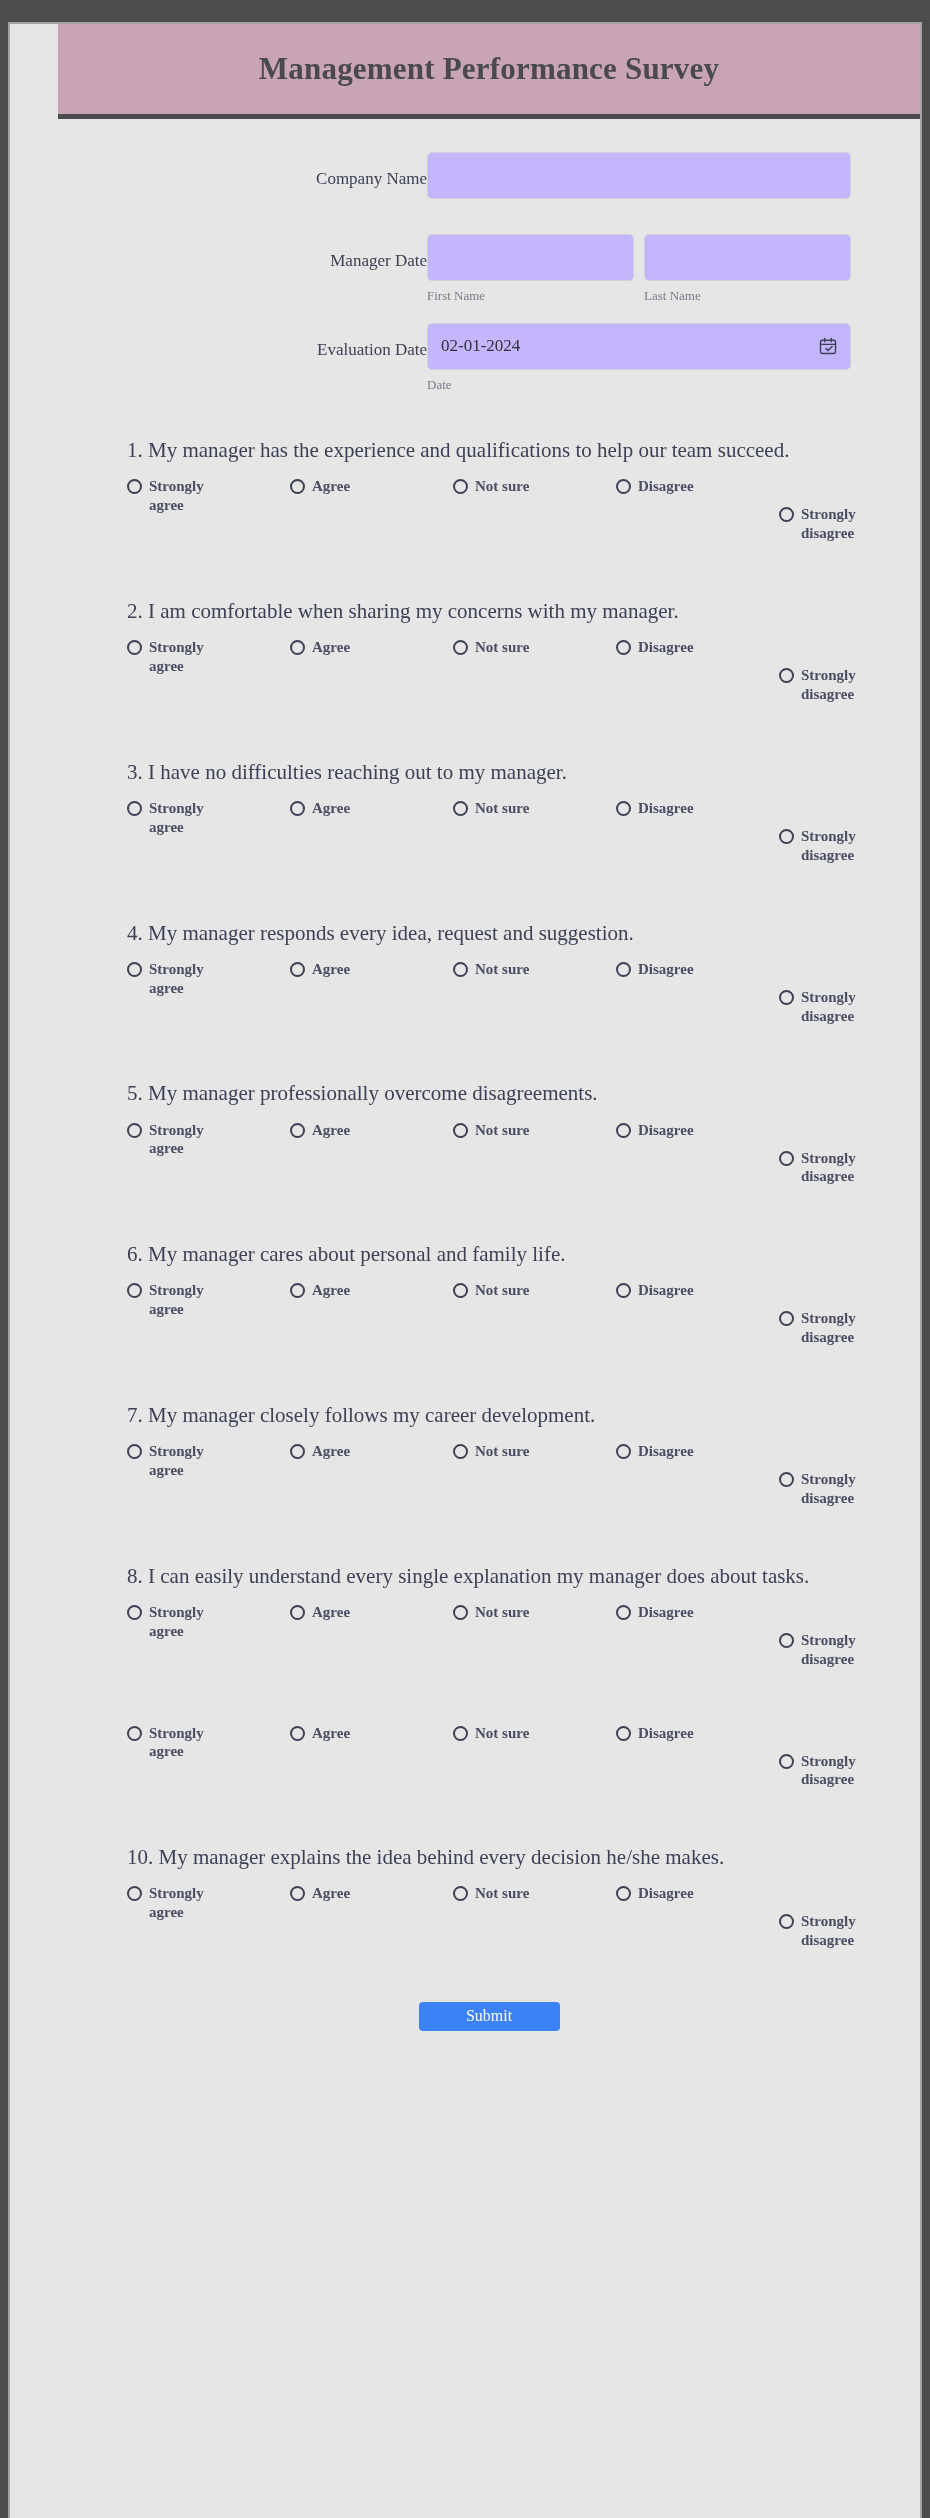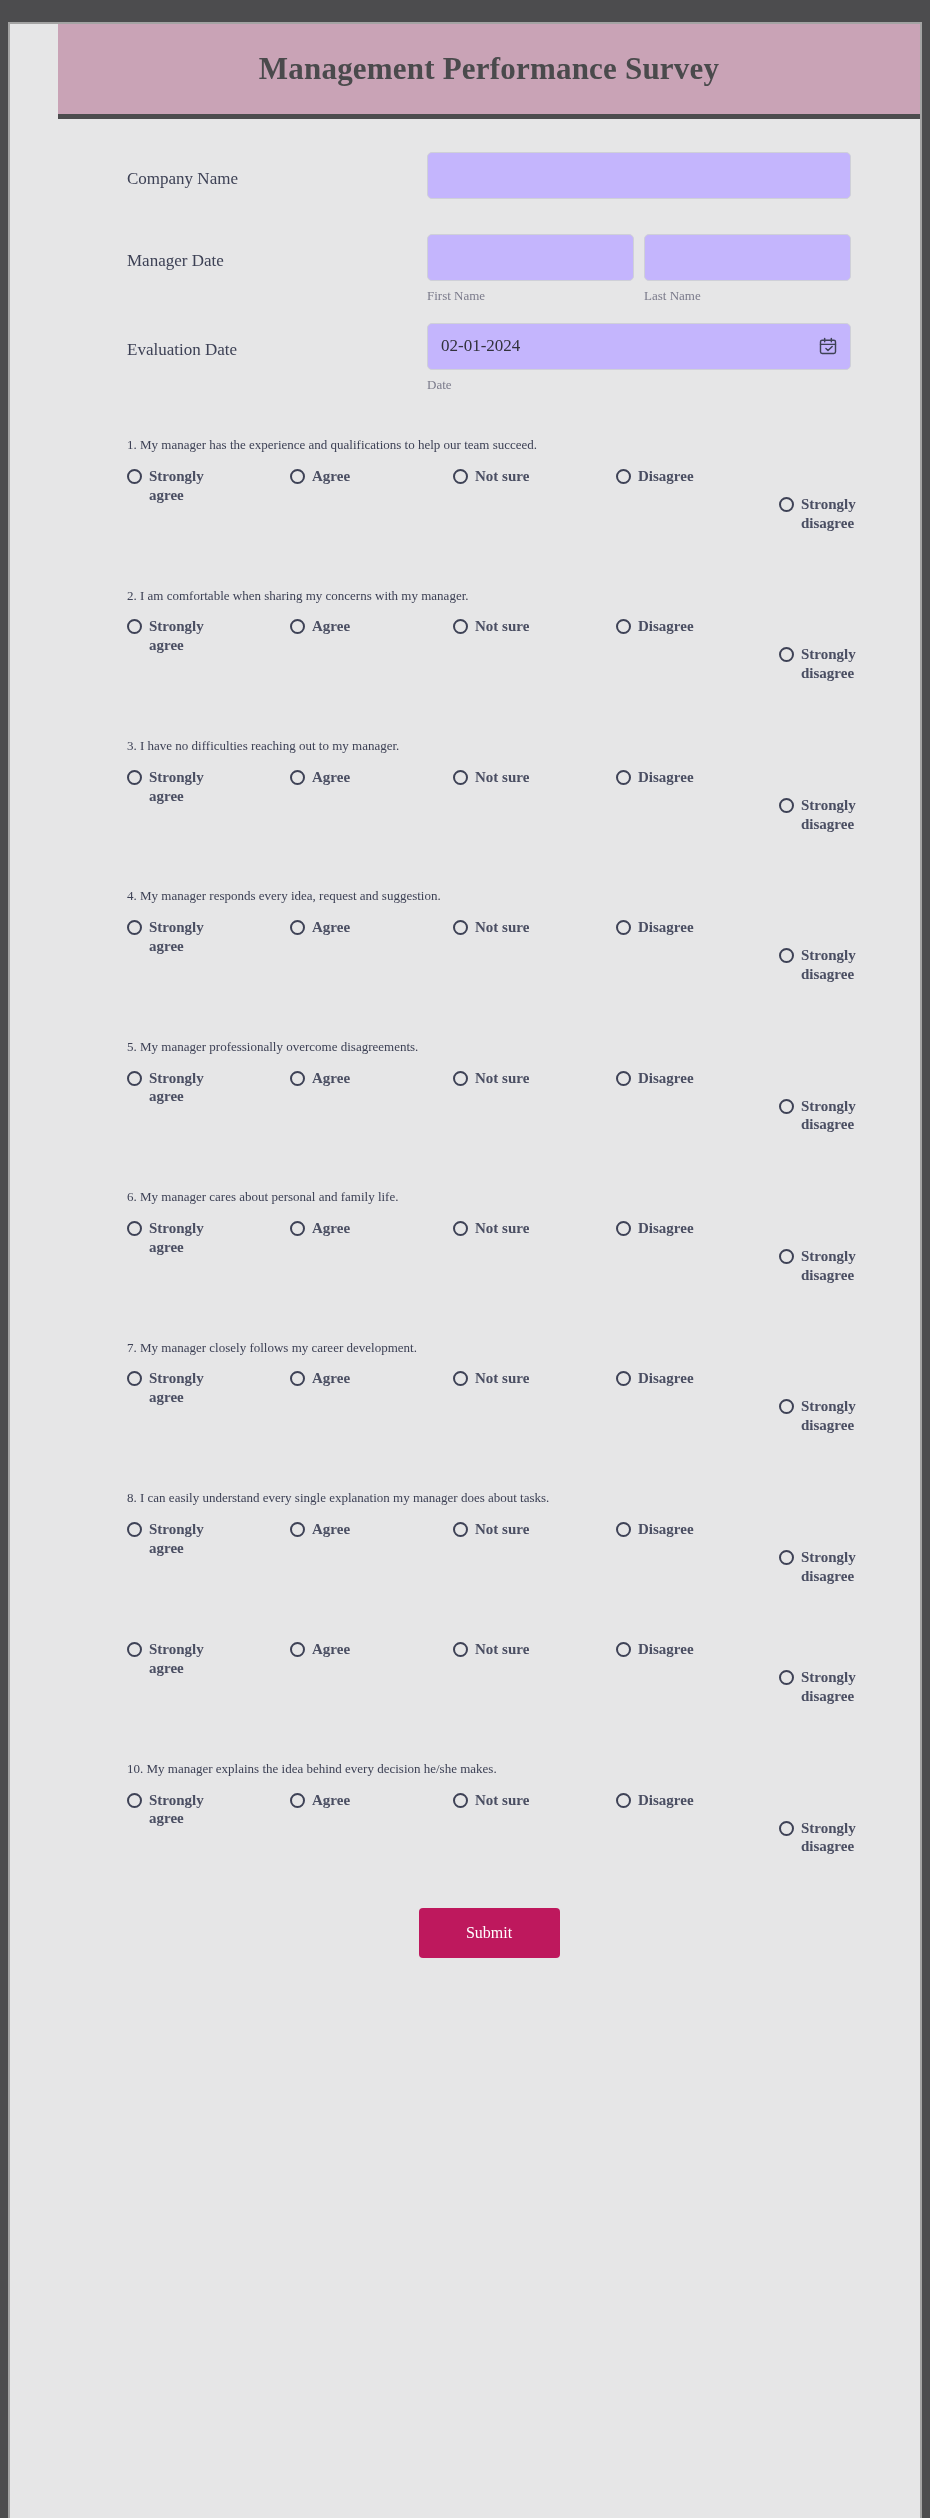--- a/index.html
+++ b/index.html
@@ -53,20 +53,21 @@
     padding-left: 69px;
     padding-right: 69px;
   }
   .field-label {
     width: 300px;
     flex: 0 0 300px;
     font-size: 17px;
     color: #3d4155;
     padding-top: 17px;
     line-height: 1.2;
+    text-align: right;
   }
   .field-control { flex: 1 1 auto; }
 
   .txt-input {
     display: block;
     width: 100%;
     height: 47px;
     background: #c4b5fd;
     border: 1px solid #cfd0d8;
     border-radius: 5px;
@@ -111,21 +112,21 @@
     color: #343a55;
     text-decoration: underline;
     line-height: 1.3;
   }
 
   
   .questions { margin-top: 45px; padding: 0 69px; }
 
   .question-block { margin-bottom: 55px; }
   .question-text {
-    font-size: 13px;
+    font-size: 21px;
     color: #3d4155;
     line-height: 1.3;
     margin-bottom: 13px;
   }
   .options-row {
     display: flex;
     align-items: flex-start;
     font-weight: bold;
   }
   .option {
@@ -154,22 +155,22 @@
 
   
   .submit-area {
     display: flex;
     justify-content: center;
     padding-bottom: 60px;
     margin-top: -3px;
   }
   .submit-button {
     width: 141px;
-    height: 50px;
-    background: #be185d;
+    height: 29px;
+    background: #3b82f6;
     color: #ffffff;
     border: none;
     border-radius: 4px;
     font-family: "Liberation Serif", "DejaVu Serif", serif;
     font-size: 16px;
     cursor: pointer;
   }
 </style>
 </head>
 <body>

